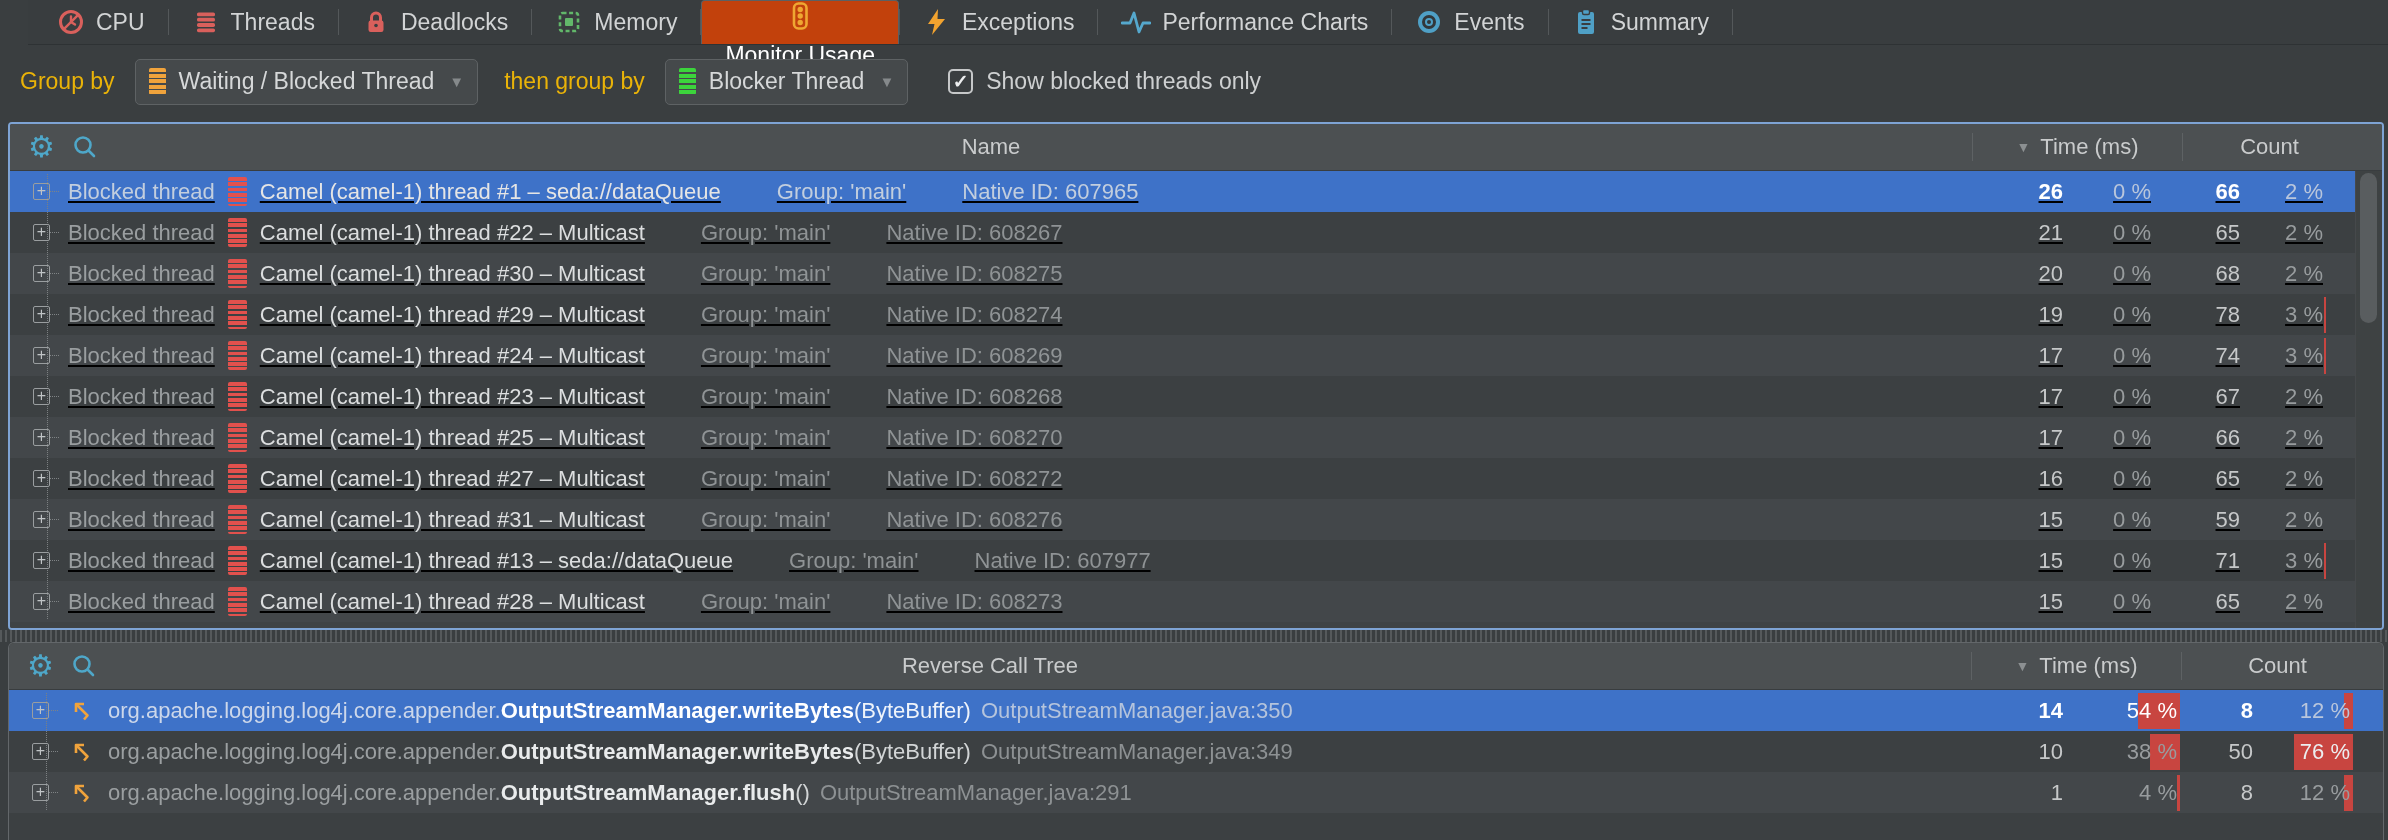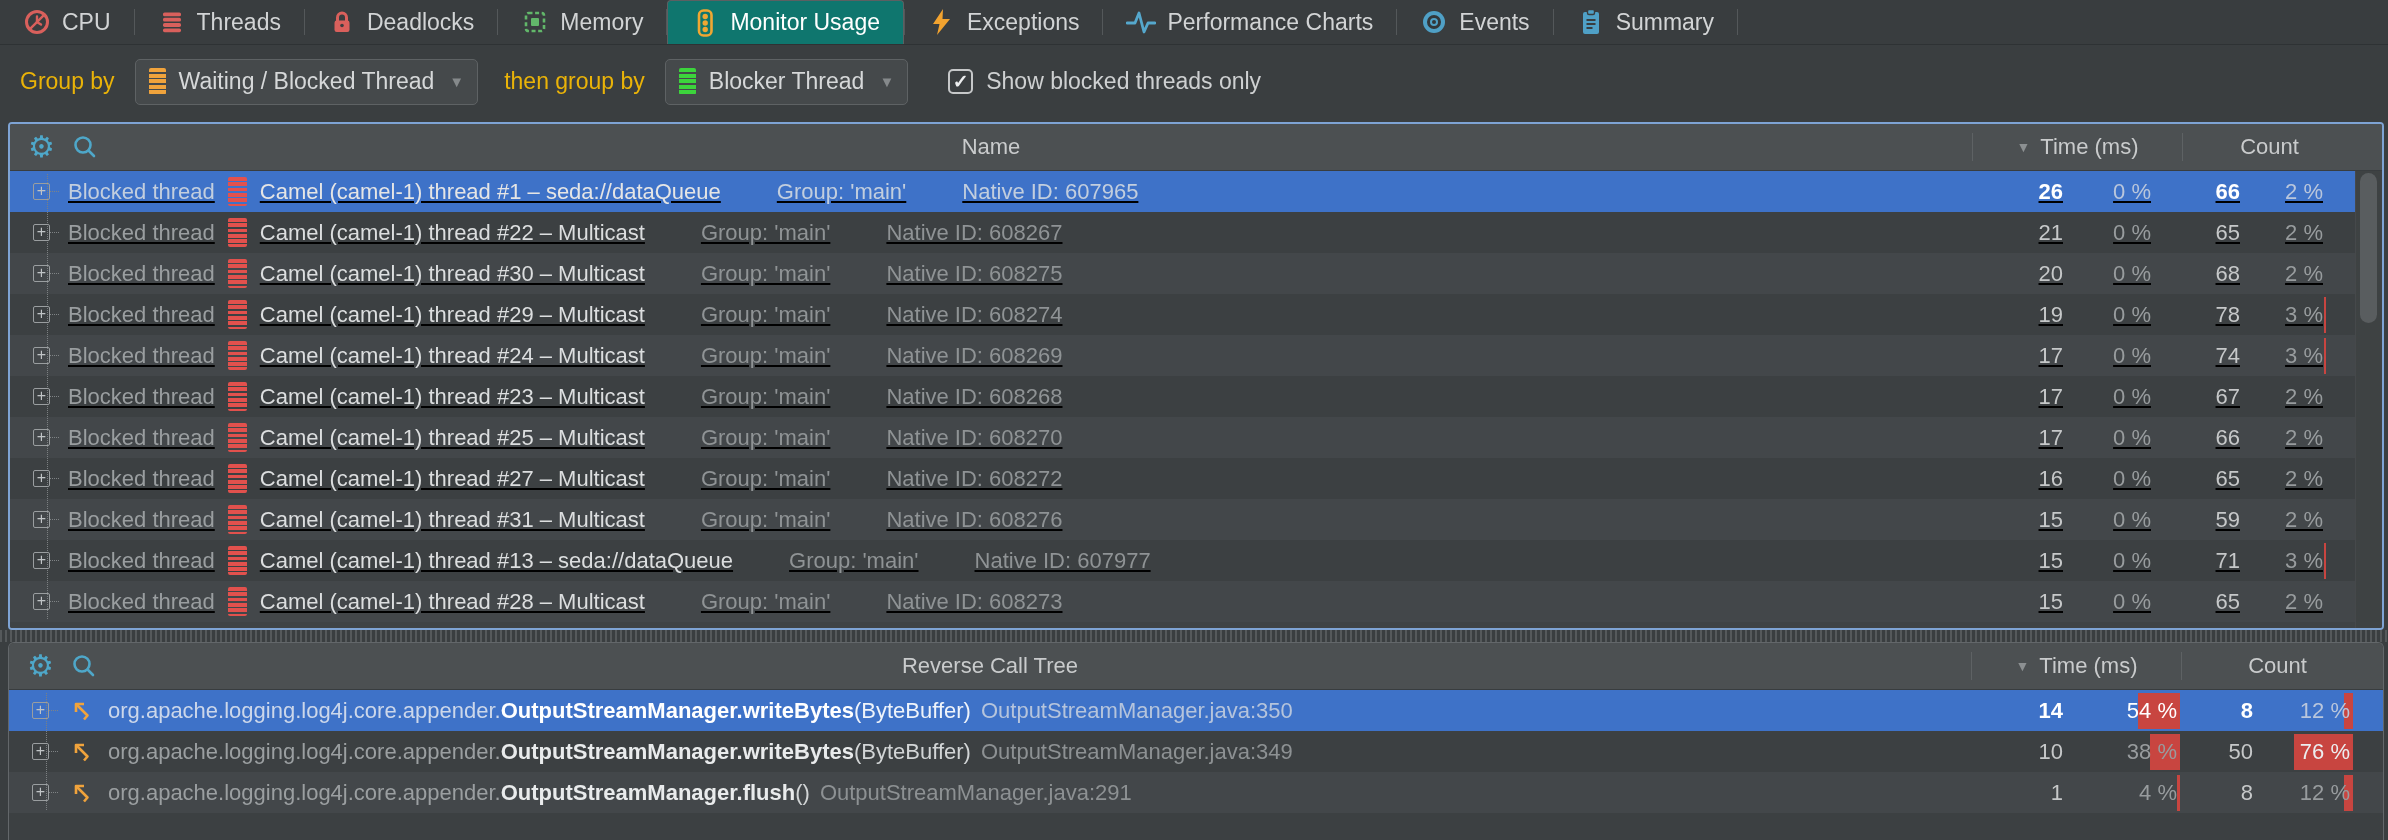--- a/index.html
+++ b/index.html
@@ -1,24 +1,24 @@
 <!DOCTYPE html>
 <html><head>
 <meta charset="utf-8">
 <style>
   html,body{margin:0;padding:0;width:2388px;height:840px;overflow:hidden;
     background:#3a3e40;font-family:"Liberation Sans",sans-serif;
     -webkit-font-smoothing:antialiased;}
   
   .tabbar{height:44px;display:flex;align-items:stretch;background:#393d3f;
-    border-bottom:1px solid #2e3234;padding-left:0;}
+    border-bottom:1px solid #2e3234;padding-left:6px;margin-left:28px;}
   .tab{display:flex;align-items:center;gap:11px;padding:0 23px;color:#d2d4d5;
     font-size:23px;white-space:nowrap;}
-  .tab.selected{background:#0f766e;border:1px solid #5c6062;border-bottom:none;
-    border-radius:4px 4px 0 0;color:#ffffff;}
+  .tab.selected{background:#c2410c;border:1px solid #5c6062;border-bottom:none;
+    border-radius:4px 4px 0 0;color:#ffffff;flex-direction:column;}
   .tsep{width:1px;background:#54585a;margin:9px 0;flex:none;}
   .ticon{display:block;flex:none;}
   
   .groupbar{height:73px;display:flex;align-items:center;padding-left:20px;background:#3a3e40;}
   .glabel{font-size:23px;color:#eab308;margin-right:20px;}
   .dropdown{height:46px;background:#45494b;border:1px solid #5e6264;border-radius:5px;
     display:flex;align-items:center;padding:0 13px;color:#d6d8d9;font-size:23px;
     margin-right:26px;box-sizing:border-box;}
   .dropdown .dicon{width:17px;height:27px;border-radius:2px;flex:none;margin-right:13px;}
   .bars-orange{background:repeating-linear-gradient(180deg,#f0a33c 0 4px,rgba(0,0,0,0) 4px 5.6px);}

